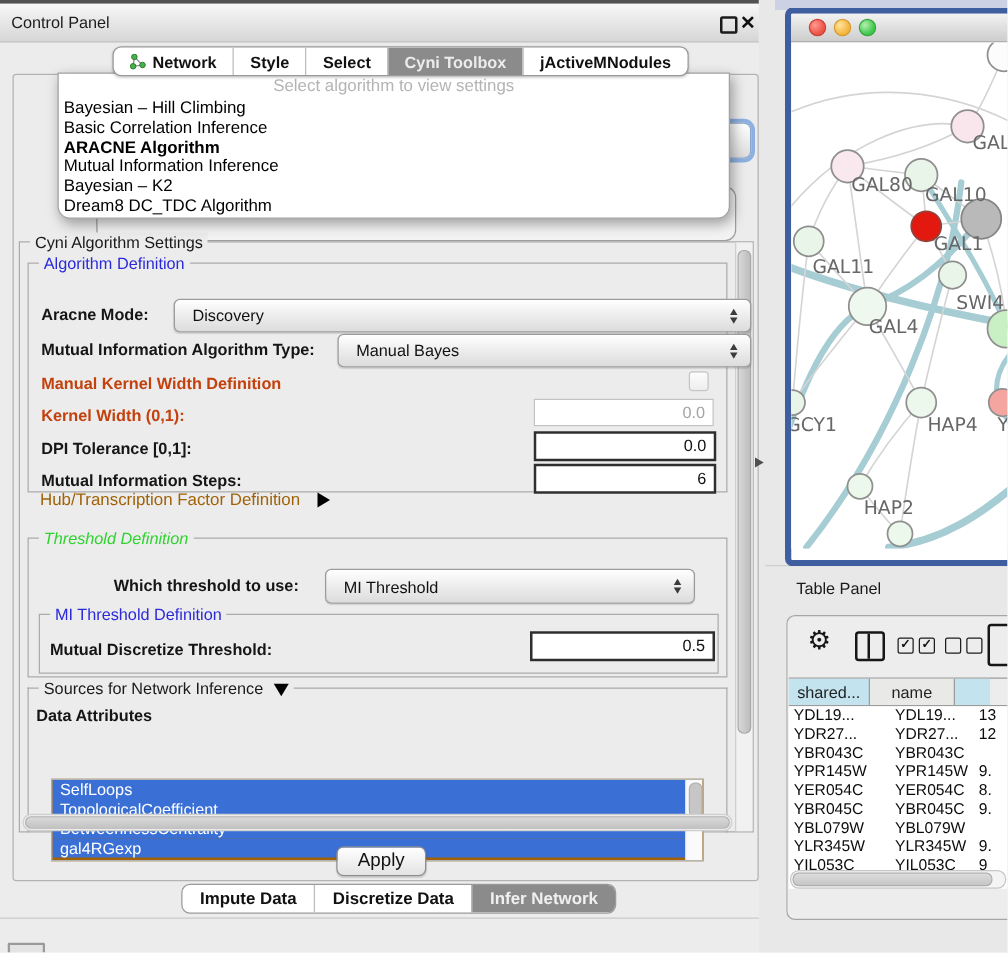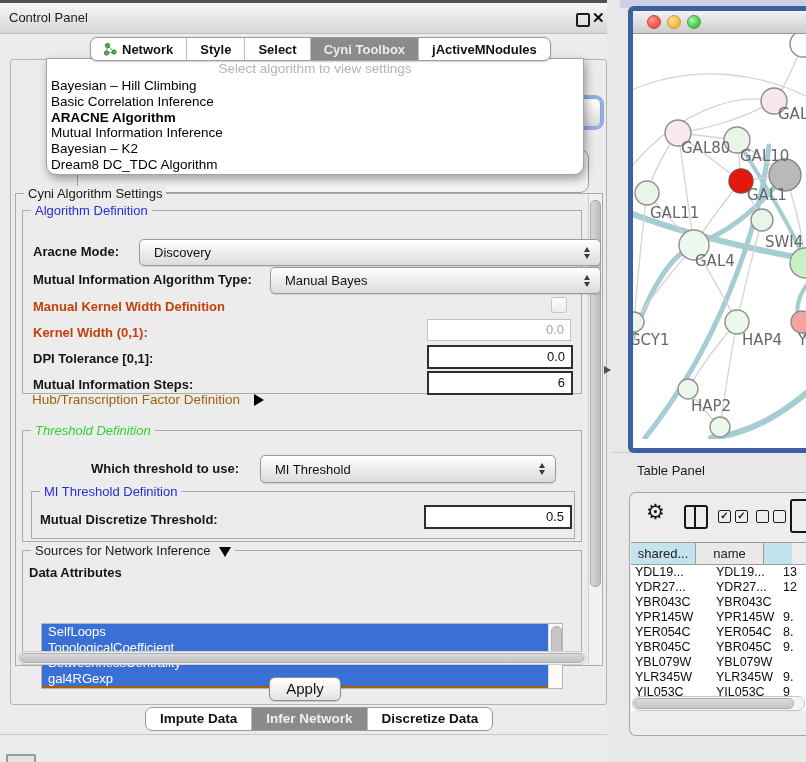--- a/index.html
+++ b/index.html
@@ -292,22 +292,22 @@
       <div class="hscroll">
           <div class="thumb"></div>
         </div>
     </div>
 
     <div class="apply-btn">Apply</div>
   </div>
 
   <div class="bottombar" id="bottom-tabs">
       <div class="btab">Impute Data</div>
+      <div class="btab">Discretize Data</div>
       <div class="btab sel">Infer Network</div>
-      <div class="btab">Discretize Data</div>
     </div>
   <div class="cp-bottomline"></div>
   <div class="mini-btn"></div>
   <div class="split-cur"></div>
 
   <div class="net-win">
     <div class="net-titlebar">
       <span class="tl red"></span>
       <span class="tl yellow"></span>
       <span class="tl green"></span>

